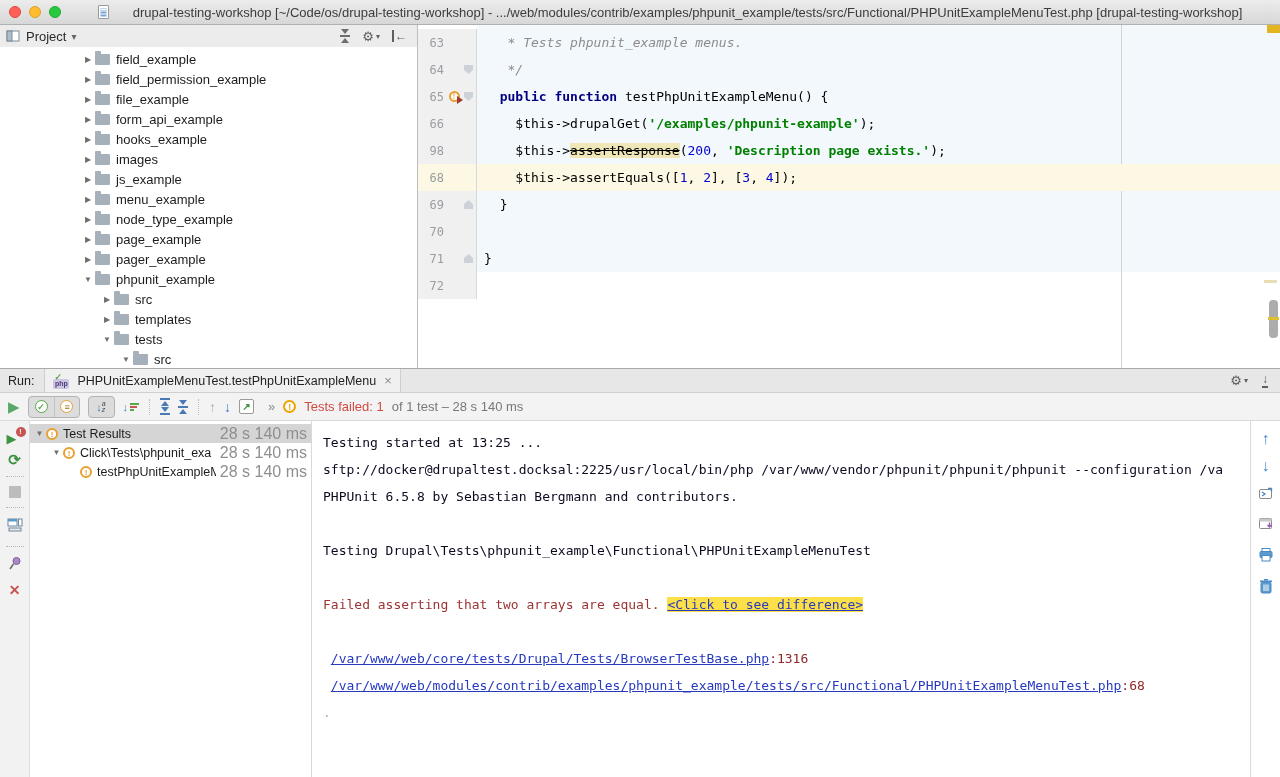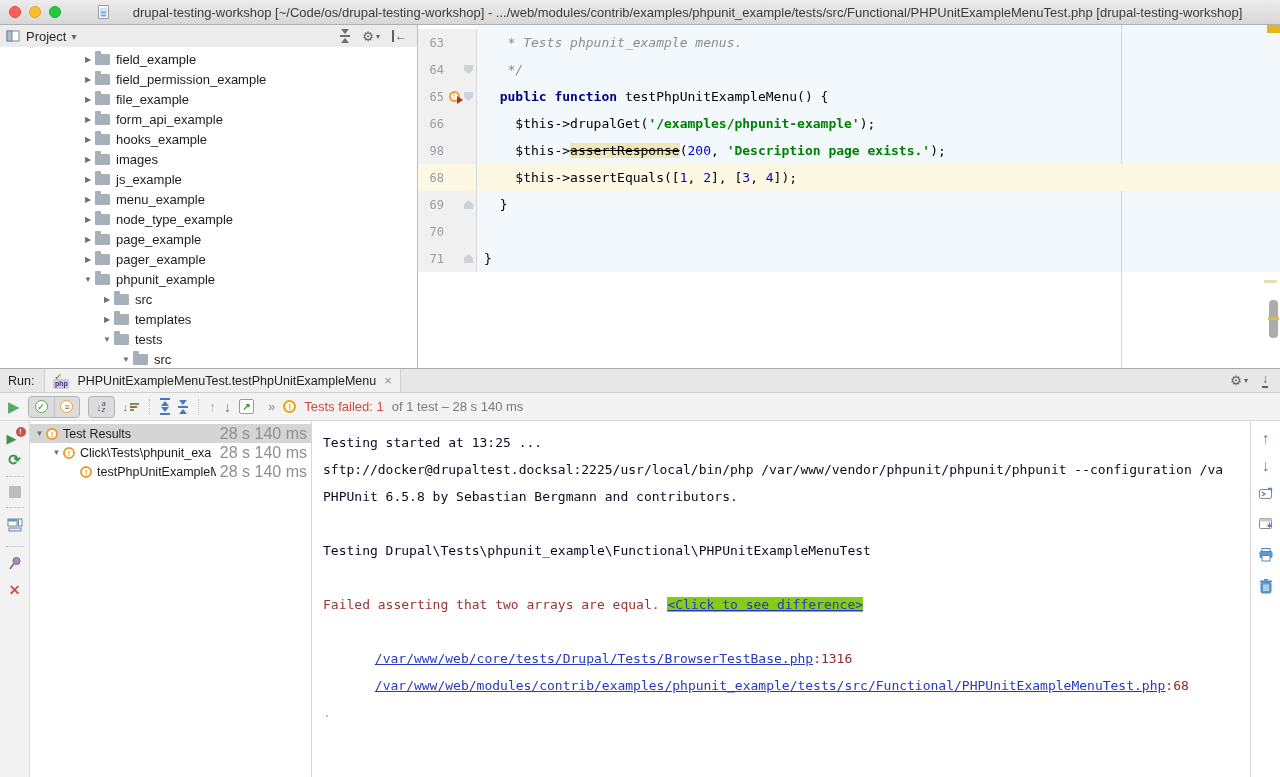--- a/index.html
+++ b/index.html
@@ -140,22 +140,22 @@
     font-size:8px; font-weight:bold; line-height:9px; text-align:center; background:#fff; flex:0 0 auto; margin-right:5px; }
   .tt-label { overflow:hidden; flex:1; }
   .tt-time { color:#8f8f8f; font-size:16px; flex:0 0 auto; margin-left:4px; }
 
   .console { flex:1; background:#fff; padding:8px 0 0 11px; font-family:"DejaVu Sans Mono", monospace;
     font-size:13px; overflow:hidden; white-space:pre; }
   .con-line { height:27px; line-height:27px; }
   .c-def { color:#0b0b20; }
   .c-err { color:#9c3333; }
   .c-errnum { color:#8f2727; }
-  .c-link { color:#2639bf; text-decoration:underline;margin-left:44px; }
-  .c-linkhl { color:#2639bf; text-decoration:underline; background:#84cc16; }
+  .c-link { color:#2639bf; text-decoration:underline; }
+  .c-linkhl { color:#2639bf; text-decoration:underline; background:#fde047; }
   .c-dim { color:#aaa; }
 
   .right-strip { width:30px; background:#fff; border-left:1px solid #dadada;
     display:flex; flex-direction:column; align-items:center; padding-top:10px; gap:11px; }
   .rs-arrow { color:#4a88c7; font-size:16px; font-weight:bold; line-height:1; }
 </style>
 </head>
 <body>
 
 <div class="titlebar">
@@ -356,20 +356,28 @@
         </div>
         <div class="ed-row">
           <div class="ed-gutter">
             <span class="ed-num">71</span>
             <span class="ed-gicon"></span>
             <span class="ed-fold">
               <span class="fold-mark fold-up"></span>
             </span>
           </div>
           <div class="ed-code"><span class="tk-pln">}</span></div>
+        </div>
+        <div class="ed-row">
+          <div class="ed-gutter">
+            <span class="ed-num">72</span>
+            <span class="ed-gicon"></span>
+            <span class="ed-fold"></span>
+          </div>
+          <div class="ed-code"></div>
         </div>
       </div>
     <div class="stripe-top"></div>
     <div class="stripe-tick"></div>
     <div class="scroll-thumb">
         <div class="thumb-tick"></div>
       </div>
   </div>
 </div>
 

